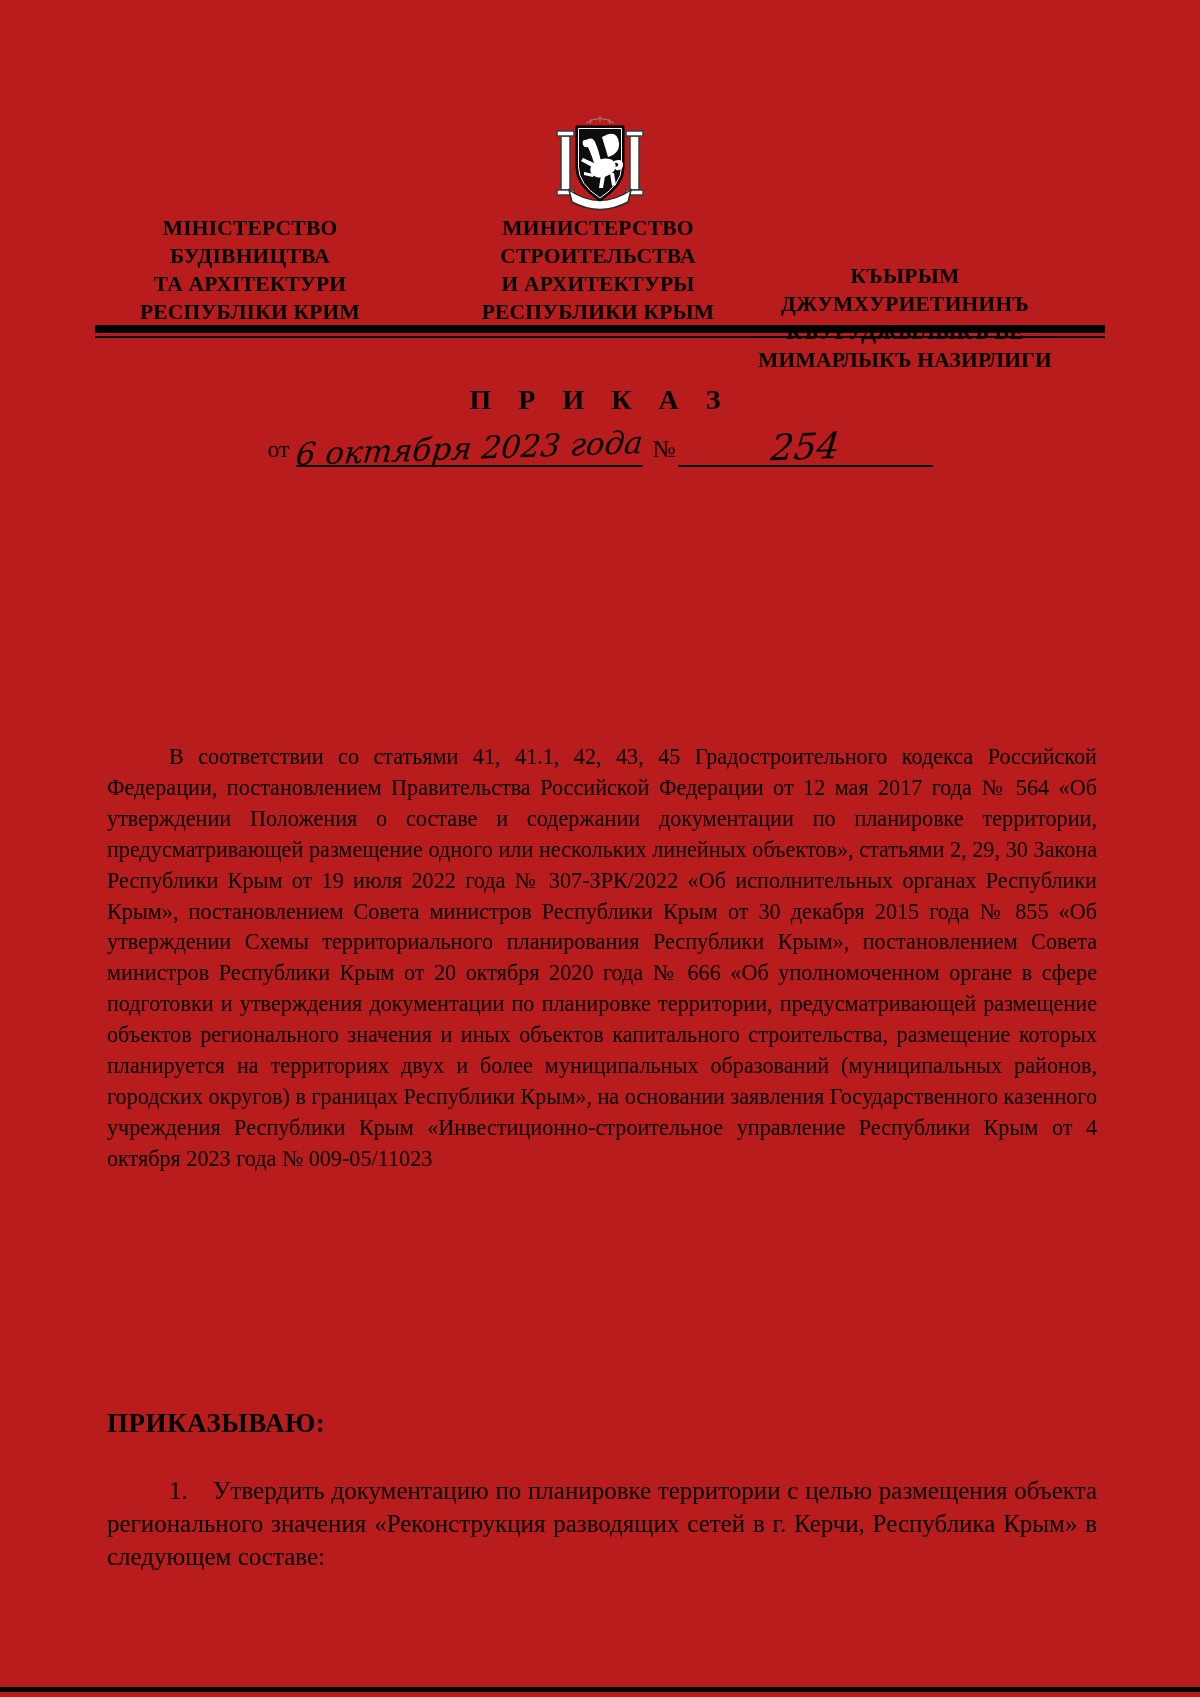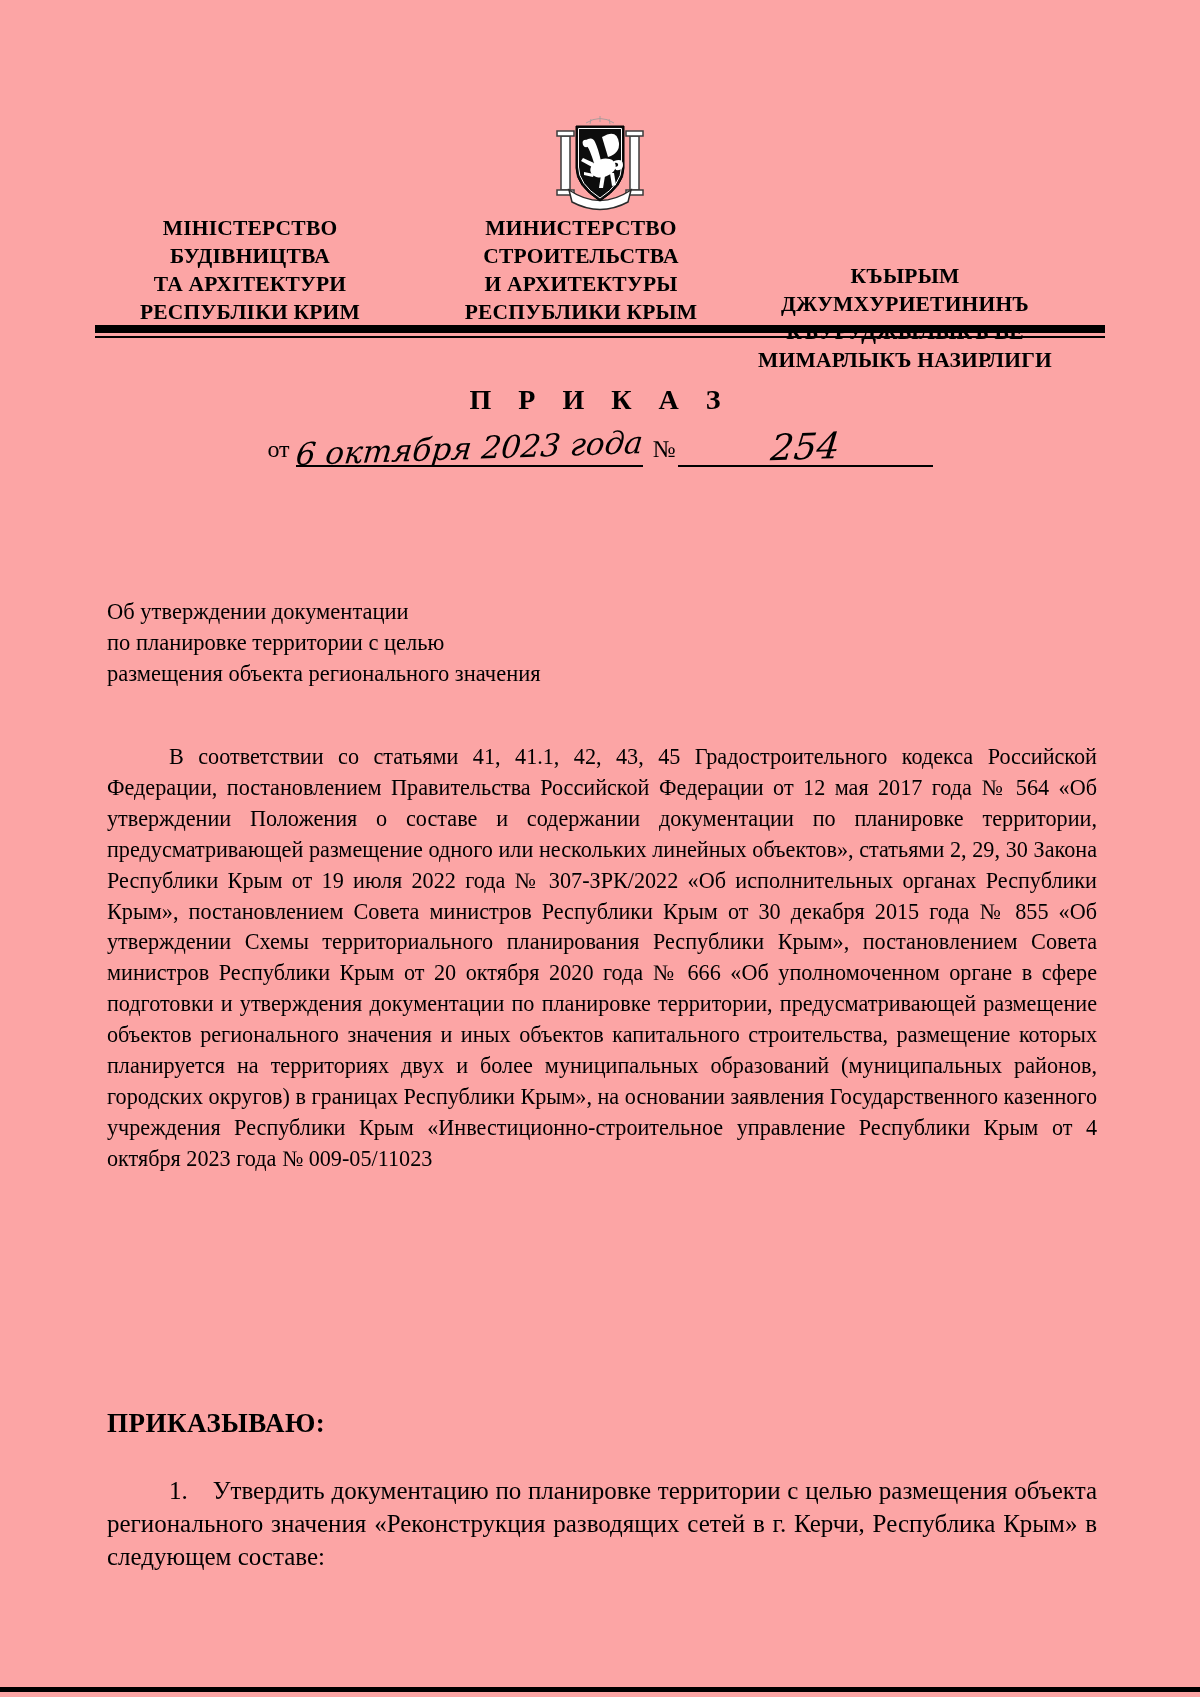--- a/index.html
+++ b/index.html
@@ -1,20 +1,20 @@
 <!DOCTYPE html>
 <html lang="ru"><head>
 <meta charset="utf-8">
 <style>
   html, body { margin: 0; padding: 0; background: #ffffff; }
   .page {
     position: relative;
     width: 1200px;
     height: 1697px;
-    background: #fca5a5;
+    background: #b91c1c;
     color: #000;
     font-family: "Liberation Serif", serif;
     overflow: hidden;
   }
 
   
   .emblem {
     position: absolute;
     left: 540px;
     top: 112px;
@@ -25,21 +25,21 @@
     position: absolute;
     top: 214px;
     text-align: center;
     font-weight: bold;
     font-size: 21.5px;
     line-height: 28px;
     white-space: pre-line;
     letter-spacing: 0.2px;
   }
   .col-uk  { left: 100px; width: 300px; }
-  .col-ru  { left: 431px; width: 300px; }
+  .col-ru  { left: 448px; width: 300px; }
   .col-crh { left: 740px; width: 330px; margin-top: 48px; }
 
   .header-rule {
     position: absolute;
     left: 95px;
     top: 325px;
     width: 1010px;
   }
   .header-rule .thick { height: 8px; background: #000; }
   .header-rule .thin  { height: 2px; background: #000; margin-top: 3px; }
@@ -190,23 +190,20 @@
 
   <div class="order-title">П Р И К А З</div>
 
   <div class="date-line">
     <span class="label">от</span>
     <span class="blank-underlined blank-date"><span class="handwriting">6 октября 2023 года</span></span>
     <span class="num-label">№</span>
     <span class="blank-underlined blank-num"><span class="handwriting number">254</span></span>
   </div>
 
-  <div class="subject">Об утверждении документации
-по планировке территории с целью
-размещения объекта регионального значения</div>
 
   <div class="body-paragraph">В соответствии со статьями 41, 41.1, 42, 43, 45 Градостроительного кодекса Российской Федерации, постановлением Правительства Российской Федерации от 12 мая 2017 года № 564 «Об утверждении Положения о составе и содержании документации по планировке территории, предусматривающей размещение одного или нескольких линейных объектов», статьями 2, 29, 30 Закона Республики Крым от 19 июля 2022 года № 307-ЗРК/2022 «Об исполнительных органах Республики Крым», постановлением Совета министров Республики Крым от 30 декабря 2015 года № 855 «Об утверждении Схемы территориального планирования Республики Крым», постановлением Совета министров Республики Крым от 20 октября 2020 года № 666 «Об уполномоченном органе в сфере подготовки и утверждения документации по планировке территории, предусматривающей размещение объектов регионального значения и иных объектов капитального строительства, размещение которых планируется на территориях двух и более муниципальных образований (муниципальных районов, городских округов) в границах Республики Крым», на основании заявления Государственного казенного учреждения Республики Крым «Инвестиционно-строительное управление Республики Крым от 4 октября 2023 года № 009-05/11023</div>
 
   <div class="order-verb">ПРИКАЗЫВАЮ:</div>
 
   <div class="order-item">1. Утвердить документацию по планировке территории с целью размещения объекта регионального значения «Реконструкция разводящих сетей в г. Керчи, Республика Крым» в следующем составе:</div>
 
   <div class="bottom-edge"></div>
 
 </div>

